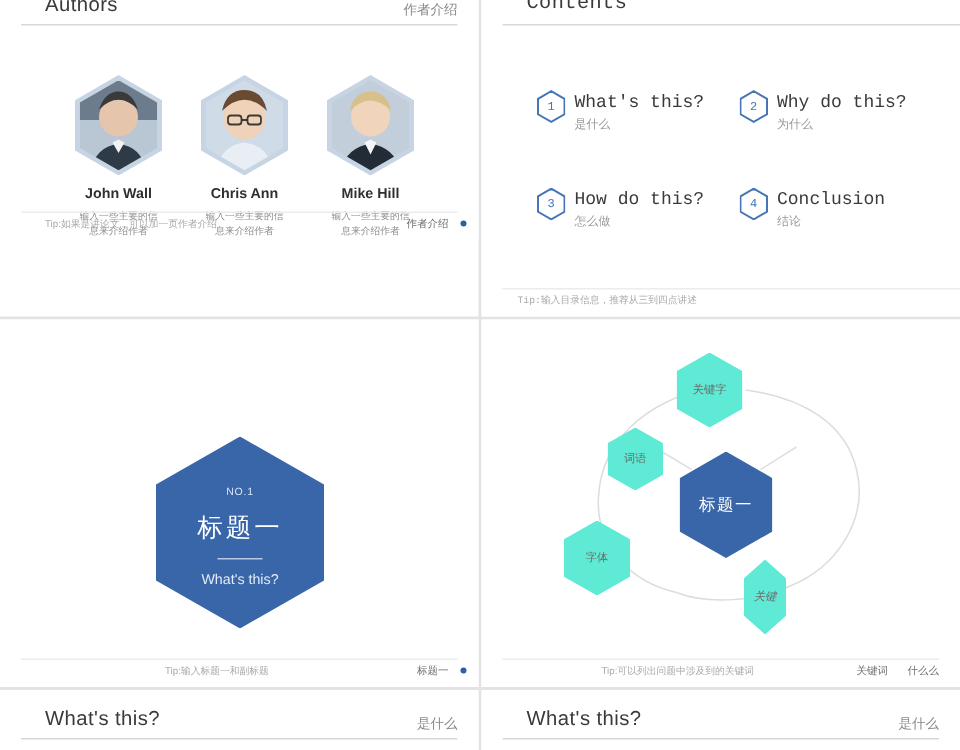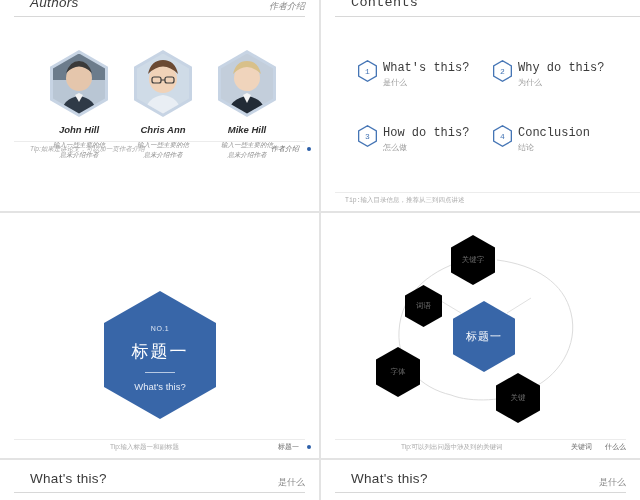--- a/index.html
+++ b/index.html
@@ -78,21 +78,21 @@
   }
   .footer-rule {
     position: absolute;
     left: 14px;
     right: 14px;
     height: 1px;
     background: #ececec;
   }
 
   
-  #s1 { left: 0; top: 0; width: 319px; height: 160px; font-style: italic; }
+  #s1 { left: 0; top: 0; width: 319px; height: 160px; }
   .author {
     position: absolute;
     width: 84px;
     text-align: center;
   }
   .hex-ring {
     position: absolute;
     left: 50%;
     top: 0;
     margin-left: -29px;
@@ -214,21 +214,21 @@
   #s4 { left: 321px; top: 213px; width: 319px; height: 245px; }
   .dhex {
     position: absolute;
     -webkit-clip-path: polygon(50% 0%, 100% 25%, 100% 75%, 50% 100%, 0% 75%, 0% 25%);
     clip-path: polygon(50% 0%, 100% 25%, 100% 75%, 50% 100%, 0% 75%, 0% 25%);
     display: flex;
     align-items: center;
     justify-content: center;
     font-size: 7.5px;
     color: #6c6c6c;
-    background: #000000;
+    background: #5eead4;
   }
   .dhex.center {
     background: #3866a8;
     color: #fff;
     font-size: 11px;
     letter-spacing: 1px;
   }
 
   
   #s5 { left: 0; top: 460px; width: 319px; height: 40px; }
@@ -255,21 +255,21 @@
           <svg width="52" height="60" viewBox="0 0 52 60">
             <rect width="52" height="60" fill="#b9c6d4"></rect>
             <rect x="0" y="0" width="52" height="26" fill="#6c7c8c"></rect>
             <circle cx="26" cy="24" r="13" fill="#e5c6ac"></circle>
             <path d="M13 19 q13 -13 26 0 q-4 -12 -13 -12 q-9 0 -13 12z" fill="#3a3a3a"></path>
             <path d="M8 60 q2 -16 18 -18 q16 2 18 18 z" fill="#2f3a47"></path>
             <path d="M22 41 l4 7 l4 -7 l-4 -2z" fill="#f2f2f2"></path>
           </svg>
         </div>
       </div>
-      <div class="author-name">John Hill</div>
+      <div class="author-name">John Wall</div>
       <div class="author-desc" style="width:56px;margin-left:14px;">输入一些主要的信息来介绍作者</div>
     </div>
 
     <div class="author" style="left:205px; top:50px;">
       <div class="hex-wrap">
         <div class="hex-ring"></div>
         <div class="hex-inner">
           <svg width="52" height="60" viewBox="0 0 52 60">
             <rect width="52" height="60" fill="#c3cedb"></rect>
             <circle cx="26" cy="24" r="13" fill="#f0d4bc"></circle>
@@ -372,21 +372,21 @@
       <path d="M130 182 C150 190 185 188 205 178" fill="none" stroke="#dcdcdc" stroke-width="1"></path>
       <line x1="110" y1="82" x2="140" y2="100" stroke="#e0e0e0" stroke-width="1"></line>
       <line x1="210" y1="85" x2="186" y2="100" stroke="#e0e0e0" stroke-width="1"></line>
     </svg>
 
     <div class="dhex center" style="left:132px; top:88px; width:62px; height:71px;">标题一</div>
 
     <div class="dhex" style="left:130px; top:22px; width:44px; height:50px;">关键字</div>
     <div class="dhex" style="left:84px; top:72px; width:37px; height:42px;font-family:Liberation Serif, serif;">词语</div>
     <div class="dhex" style="left:55px; top:134px; width:44px; height:50px;text-align:center;">字体</div>
-    <div class="dhex" style="left:175px; top:160px; width:44px; height:50px;">关键</div>
+    <div class="dhex" style="left:175px; top:160px; width:28px; height:50px;font-style:italic;">关键</div>
 
     <div class="footer-rule" style="bottom:18px;"></div>
     <div class="footer" style="left:80px;">Tip:可以列出问题中涉及到的关键词</div>
     <div class="footer" style="right:48px; color:#6e6e6e; font-size:7px;">关键词</div>
     <div class="footer" style="right:14px; color:#6e6e6e; font-size:7px;">什么么</div>
   </div>
 
   <div class="slide" id="s5">
     <div class="slide-title" style="left:30px; top:11px;">What's this?</div>
     <div class="slide-subtitle" style="right:14px; top:16px;">是什么</div>

